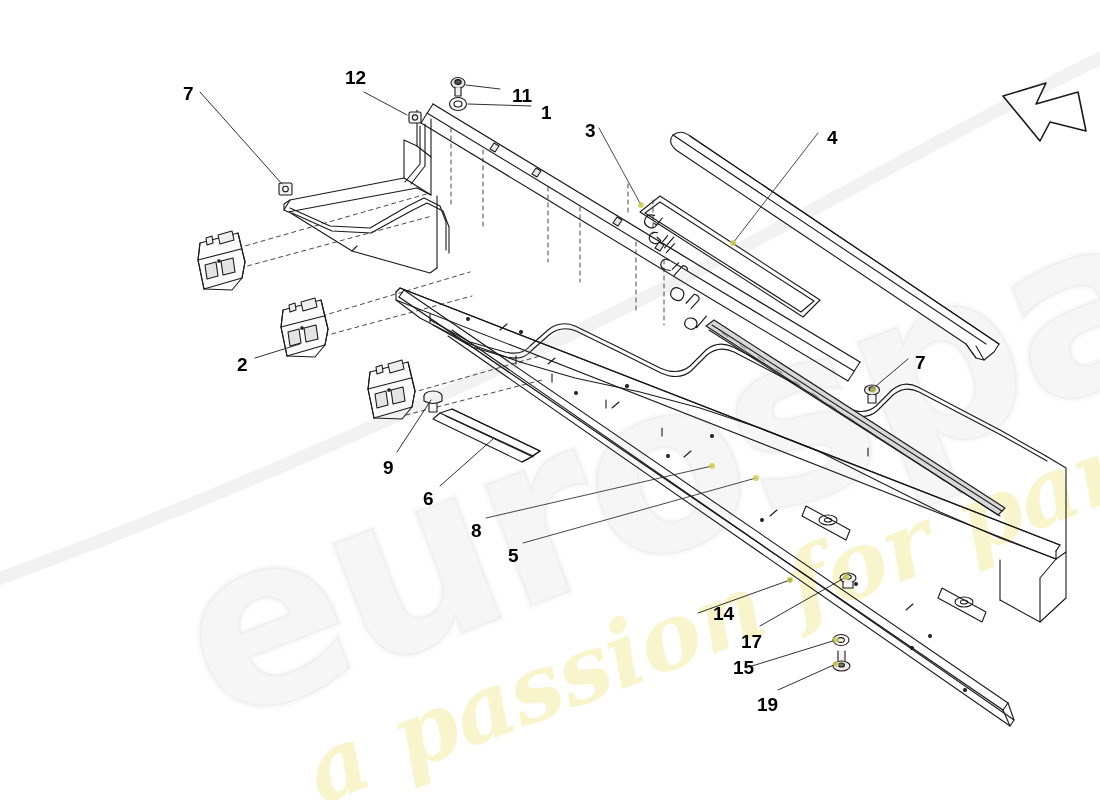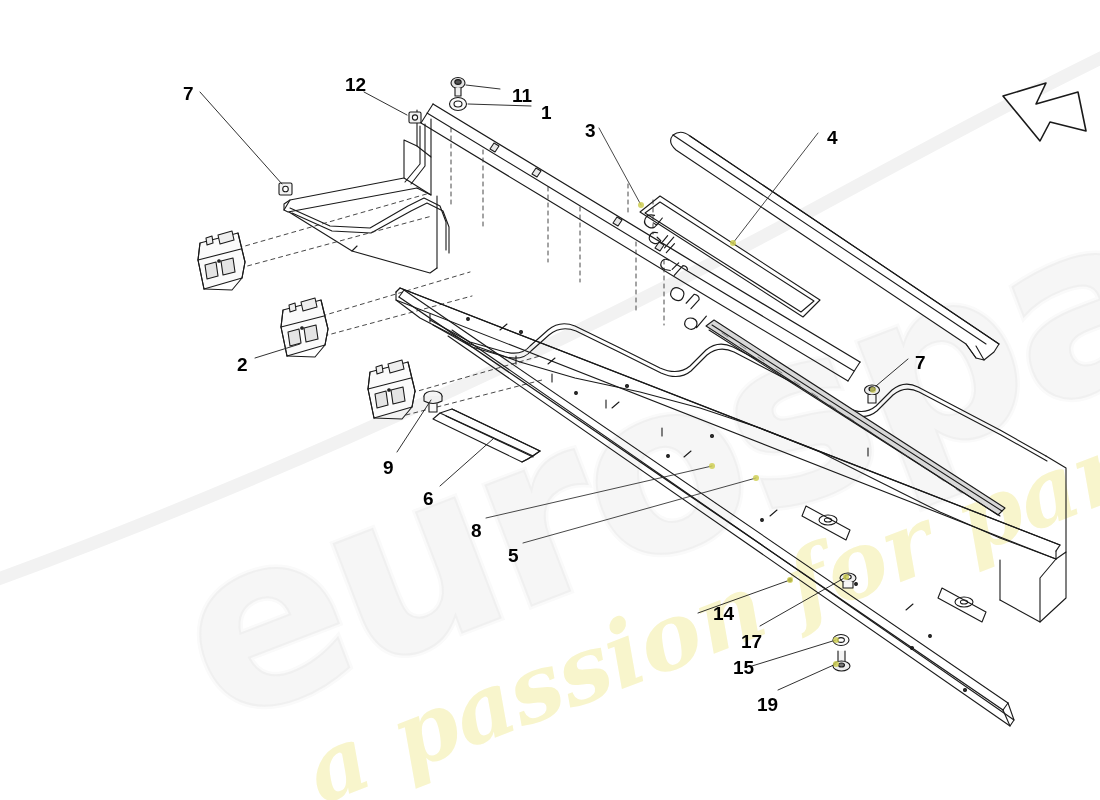--- a/index.html
+++ b/index.html
@@ -350,21 +350,21 @@
         <circle cx="846" cy="577" r="3" fill="#cfcf55" opacity="0.85"></circle>
         <circle cx="836" cy="640" r="3" fill="#cfcf55" opacity="0.85"></circle>
         <circle cx="836" cy="664" r="3" fill="#cfcf55" opacity="0.85"></circle>
         <circle cx="873" cy="390" r="3" fill="#cfcf55" opacity="0.7"></circle>
       </g>
 
     </g>
   </svg>
 
   <div class="callout" style="left:183px;top:84px;">7</div>
-  <div class="callout" style="left:345px;top:75px;">12</div>
+  <div class="callout" style="left:345px;top:68px;">12</div>
   <div class="callout" style="left:512px;top:86px;">11</div>
   <div class="callout" style="left:541px;top:103px;">1</div>
   <div class="callout" style="left:585px;top:121px;">3</div>
   <div class="callout" style="left:827px;top:128px;">4</div>
   <div class="callout" style="left:237px;top:355px;">2</div>
   <div class="callout" style="left:915px;top:353px;">7</div>
   <div class="callout" style="left:383px;top:458px;">9</div>
   <div class="callout" style="left:423px;top:489px;">6</div>
   <div class="callout" style="left:471px;top:521px;">8</div>
   <div class="callout" style="left:508px;top:546px;">5</div>

